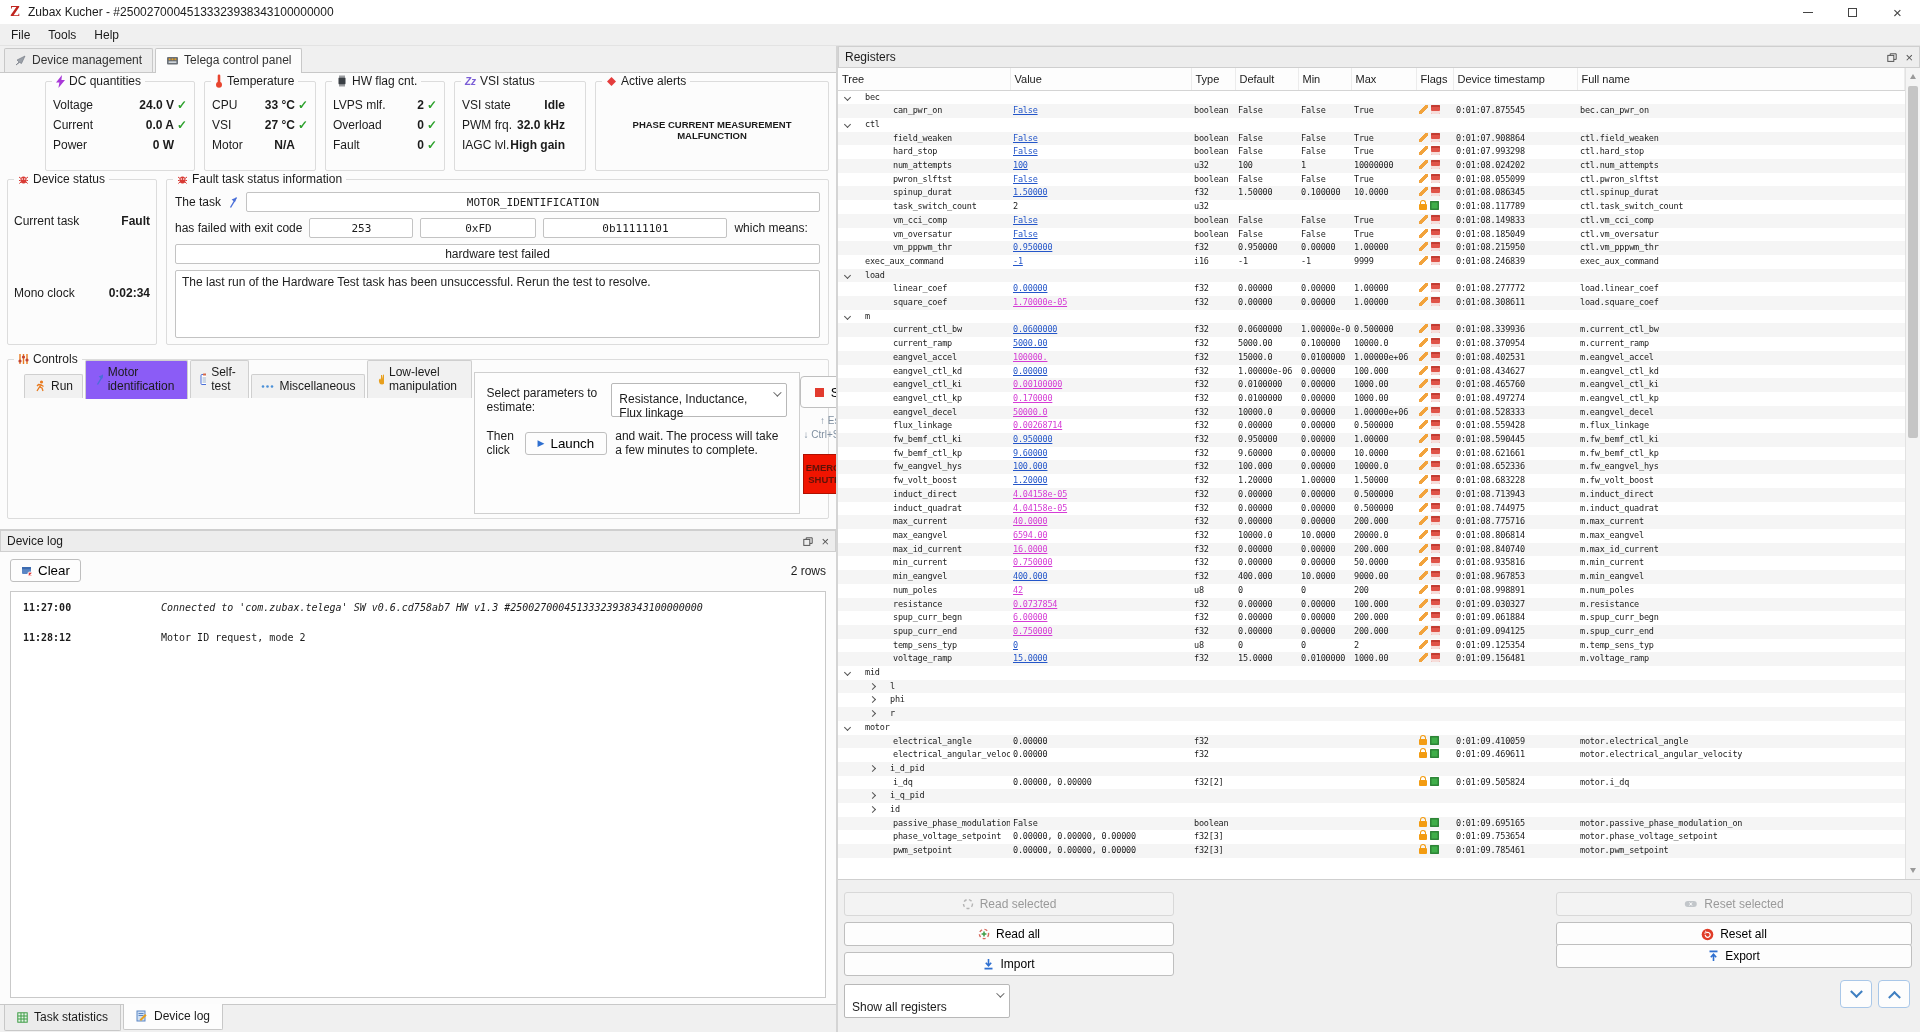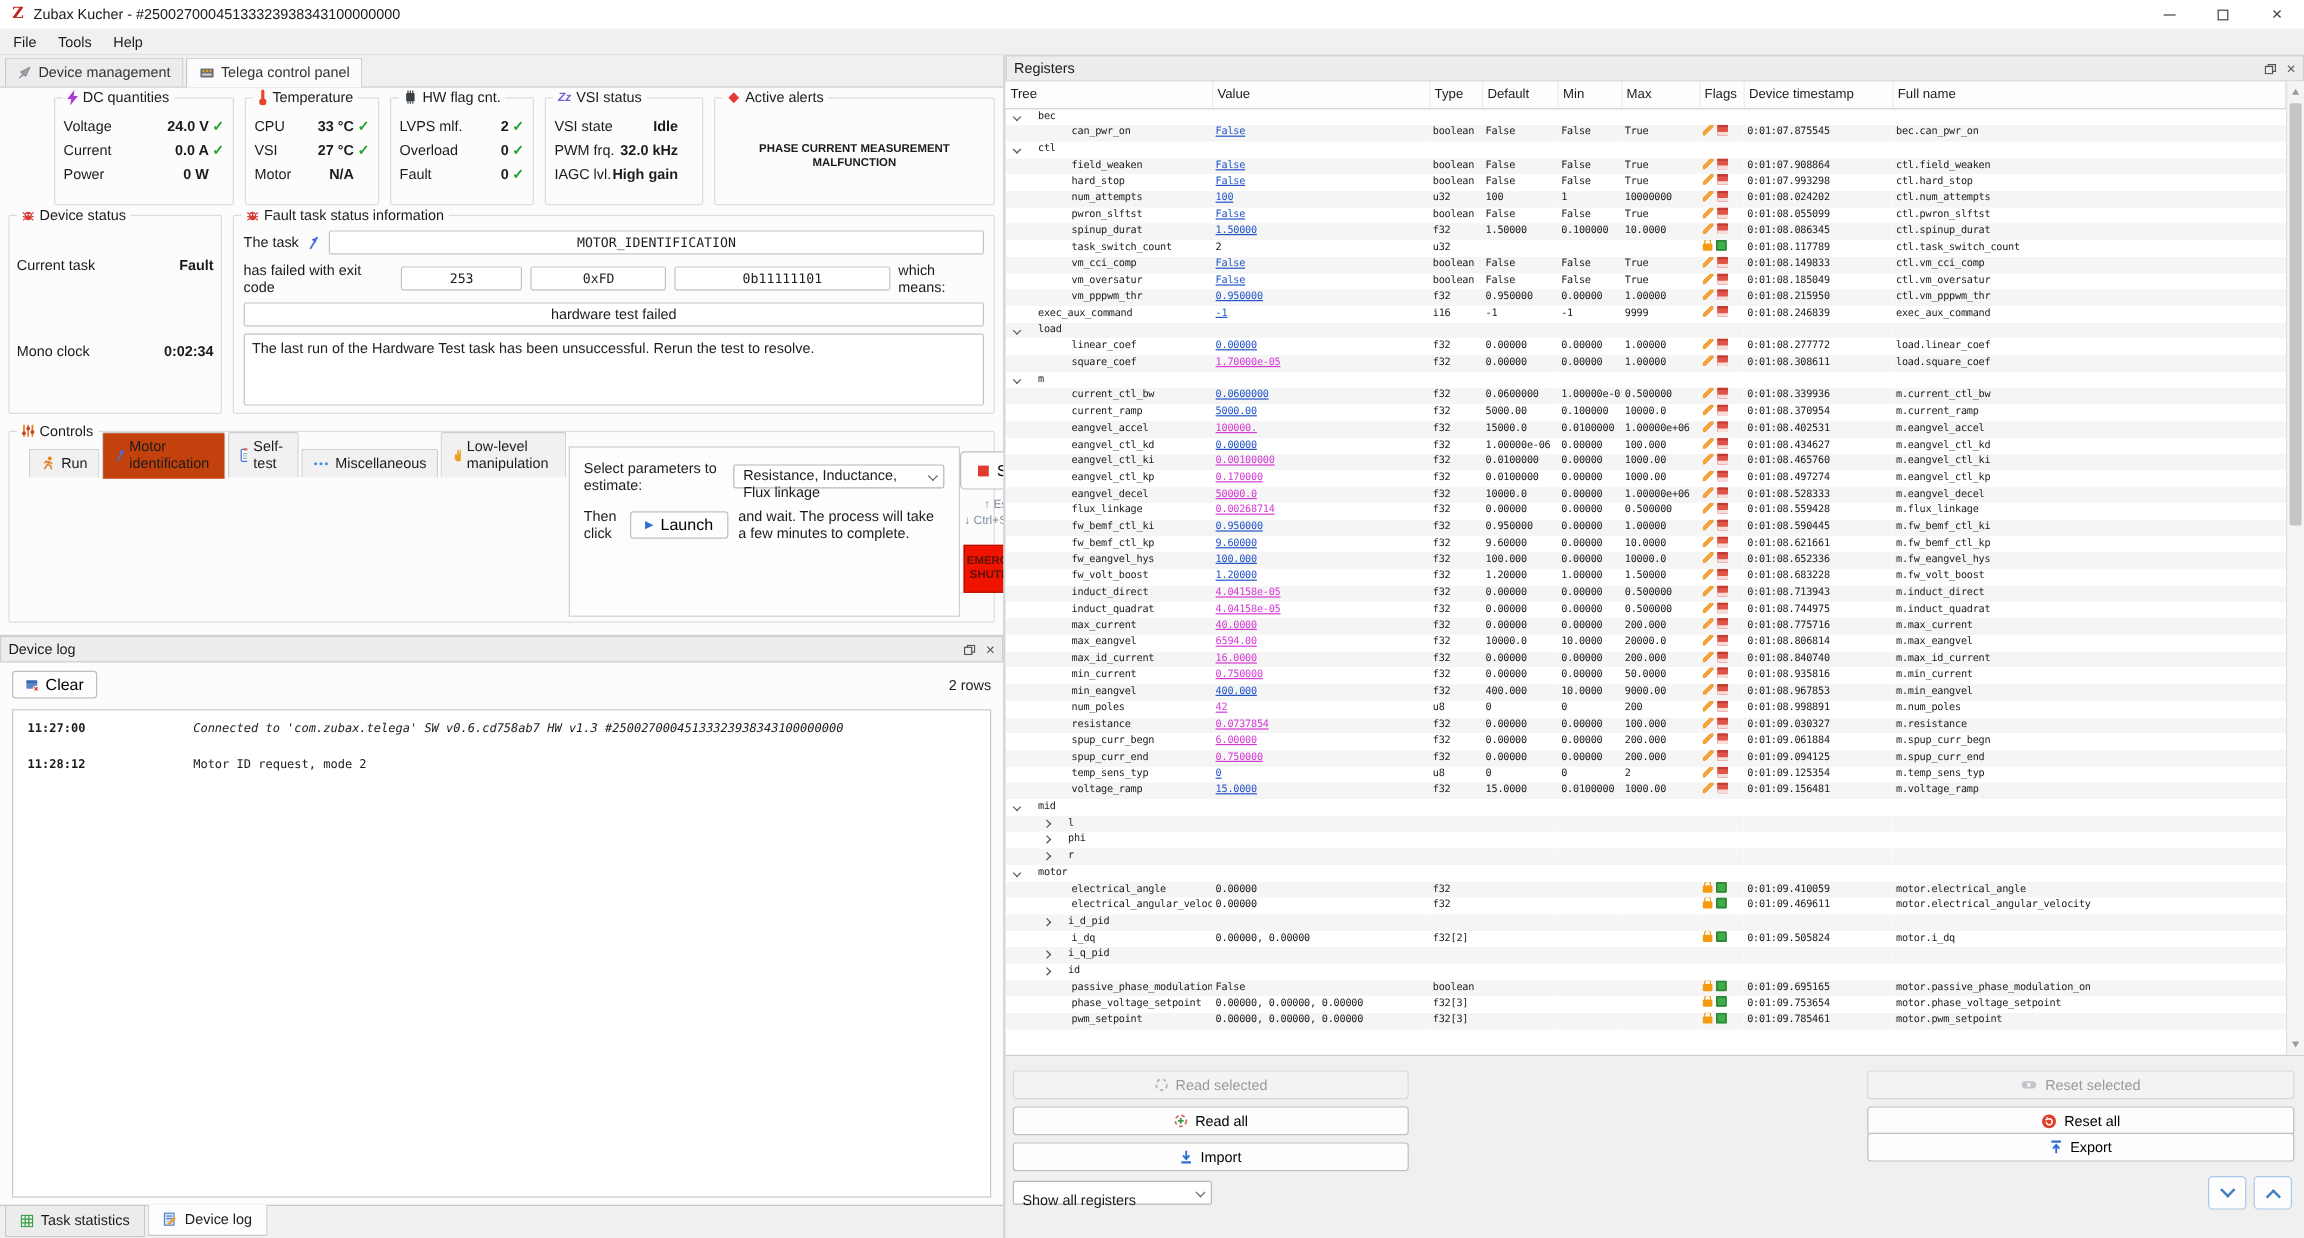--- a/index.html
+++ b/index.html
@@ -33,41 +33,41 @@
   .gbox-title { position:absolute; top:-8px; left:6px; background:#fcfcfc; padding:0 4px; display:flex; align-items:center; gap:4px; font-size:12px; white-space:nowrap; }
   .status-row { display:flex; gap:9px; height:90px; margin-bottom:8px;margin-left:38px; }
   .kv-wrap { padding:14px 7px 2px; }
   .kv-row { display:flex; align-items:center; margin:2px 0 6px; }
   .kv-l { flex:1; }
   .kv-v { font-weight:bold; text-align:right; }
   .kv-c { width:13px; text-align:right; color:#2da12d; font-weight:bold; font-size:12px; }
   .alert-body { display:flex; align-items:center; justify-content:center; height:100%; padding:8px 6px 0; font-size:9.5px; font-weight:bold; text-align:center; }
 
   .row2 { display:flex; gap:9px; height:166px; margin-bottom:14px; }
-  .ds-box { width:178px; }
+  .ds-box { width:150px; }
   .ds-row { display:flex; justify-content:space-between; padding:0 6px; }
   .ds-row .lab { }
   .ds-row .val { font-weight:bold; }
   .fault-box { flex:1; }
   .fault-grid { display:flex; flex-direction:column; gap:6px; padding:12px 8px 6px; height:100%; }
   .frow { display:flex; align-items:center; gap:7px; }
   .field { border:1px solid #c3c3c3; border-radius:2px; background:#fff; height:20px; display:flex; align-items:center; justify-content:center; font-family:"DejaVu Sans Mono",monospace; font-size:11px; }
   .field.sans { font-family:"Liberation Sans",sans-serif; font-size:12px; }
   .fault-desc { flex:1; border:1px solid #c3c3c3; border-radius:2px; background:#fff; padding:4px 6px; font-size:12px; color:#222; }
 
   
   .controls-box { height:160px; margin-bottom:10px; }
   .controls-inner { display:flex; padding:12px 6px 4px; height:100%; }
   .ctl-left { flex:1; display:flex; flex-direction:row; }
   .tabbar2 { display:flex; align-items:flex-end; padding-left:10px; height:26px; }
   .tab2 { display:flex; align-items:center; gap:5px; padding:4px 9px 5px; border:1px solid #cfcfcf; border-bottom:none; background:#f1f1f1; border-radius:2px 2px 0 0; margin-right:2px; }
-  .tab2.active { background:#c2410c; margin-bottom:-1px; padding-bottom:6px; z-index:2; position:relative; }
+  .tab2.active { background:#8b5cf6; margin-bottom:-1px; padding-bottom:6px; z-index:2; position:relative; }
   .pane2 { flex:1; border:1px solid #cfcfcf; background:#fdfdfd; padding:10px 12px; }
   .prow { display:flex; align-items:center; gap:8px; margin-bottom:12px; }
-  .combo { border:1px solid #b8b8b8; border-radius:2px; background:#fff; height:20px; display:flex; align-items:center; padding:12px 24px 0 7px; position:relative; }
+  .combo { border:1px solid #b8b8b8; border-radius:2px; background:#fff; height:34px; display:flex; align-items:center; padding:12px 24px 0 7px; position:relative; }
   .combo .cchev { position:absolute; right:7px; top:7px; width:6px; height:6px; border-right:1.4px solid #666; border-bottom:1.4px solid #666; transform:rotate(45deg) translateY(-2px); }
   .btn { border:1px solid #bfbfbf; border-radius:3px; background:#fdfdfd; display:inline-flex; align-items:center; justify-content:center; gap:6px; padding:3px 12px; }
   .ctl-right { width:102px; display:flex; flex-direction:column; align-items:center; padding-top:4px; }
   .stop-btn { width:72px; height:32px; border:1px solid #bfbfbf; border-radius:4px; background:#fdfdfd; display:flex; align-items:center; justify-content:center; gap:7px; font-size:13px; }
   .stop-sq { width:9px; height:9px; background:#e23b2e; display:inline-block; }
   .hint { font-size:10px; color:#7f8fa0; margin-top:7px; }
   .emerg { margin-top:14px; width:66px; height:40px; background:#f01400; border:1px solid #b01000; color:#5e1208; font-size:9.5px; font-weight:bold; text-align:center; display:flex; align-items:center; justify-content:center; line-height:1.25; padding:2px; }
 
   
   .dock-titlebar { height:22px; background:#ededed; border:1px solid #cfcfcf; display:flex; align-items:center; padding:0 6px; flex-shrink:0; }

